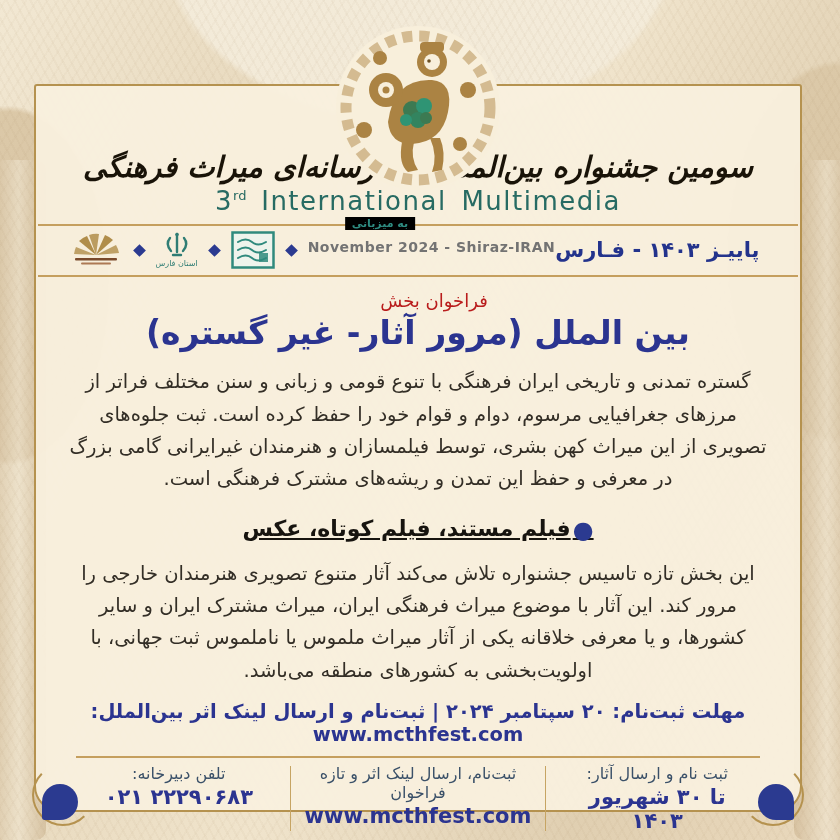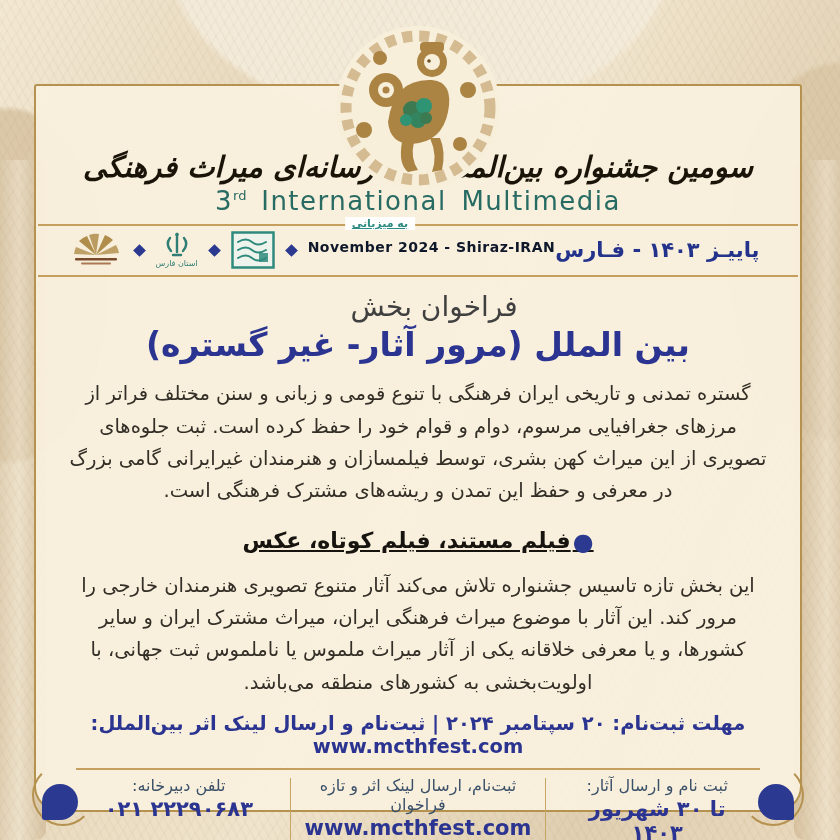--- a/index.html
+++ b/index.html
@@ -58,31 +58,31 @@
   }
   .title-en{direction:ltr;margin-top:3px;color:#276b63;
     font-size:26px;line-height:1.02;letter-spacing:1.5px;word-spacing:5px;font-weight:500;}
   .title-en sup{font-size:13px;letter-spacing:0;}
 
   
   .banner{position:relative;margin:10px 2px 0 2px;
     border-top:2px solid #c59f5e;border-bottom:2px solid #c59f5e;
     padding:5px 10px 6px;}
   .host-label{position:absolute;top:-9px;right:55%;transform:translateX(50%);
-    background:#ffffff;color:#2e8b80;font-size:11px;padding:0 7px;font-weight:bold;text-decoration:underline;}
+    background:#000000;color:#2e8b80;font-size:11px;padding:0 7px;font-weight:bold;}
   .banner-row{display:flex;direction:ltr;justify-content:center;align-items:center;gap:12px;}
   .diamond{width:9px;height:9px;background:#2b3a90;transform:rotate(45deg);flex:0 0 auto;}
   .logo-caption{font-size:8px;color:#2f7d74;margin-top:1px;}
   .mini-logo{display:flex;flex-direction:column;align-items:center;justify-content:center;}
   .date-block{display:flex;align-items:flex-start;direction:rtl;padding-right:8px;}
   .season{color:#23338c;font-weight:bold;font-size:21px;line-height:1.1;}
-  .date-en{direction:ltr;color:#0f172a;font-weight:bold;font-size:14px;letter-spacing:.5px;}
-
-  
-  .kicker{margin-top:13px;font-size:28px;color:#404040;padding-left:32px;}
+  .date-en{direction:ltr;color:#737373;font-weight:bold;font-size:14px;letter-spacing:.5px;}
+
+  
+  .kicker{margin-top:13px;font-size:18px;color:#b91c1c;padding-left:32px;}
   .heading{margin-top:2px;font-size:33px;font-weight:bold;color:#2b3490;}
 
   .para{width:700px;margin:14px auto 0;font-size:19.5px;line-height:1.66;color:#332e26;text-align:center;}
   .bullet-line{margin-top:20px;font-size:22px;font-weight:bold;color:#17140f;text-decoration:underline;}
   .bullet-dot{color:#2b3a90;font-size:24px;vertical-align:-2px;padding-left:2px;}
   .deadline{margin-top:13px;font-size:19.5px;font-weight:bold;color:#2b3490;}
 
   .rule{border:none;border-top:2px solid #c59f5e;margin:10px 40px 0;}
 
   

